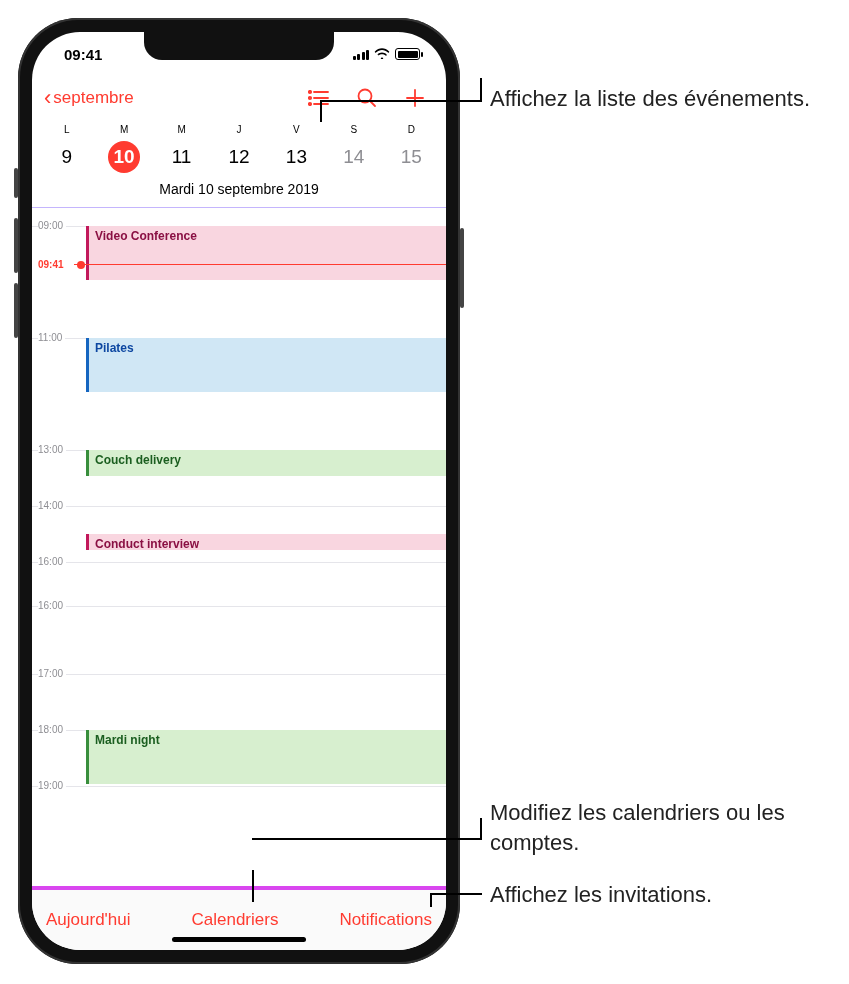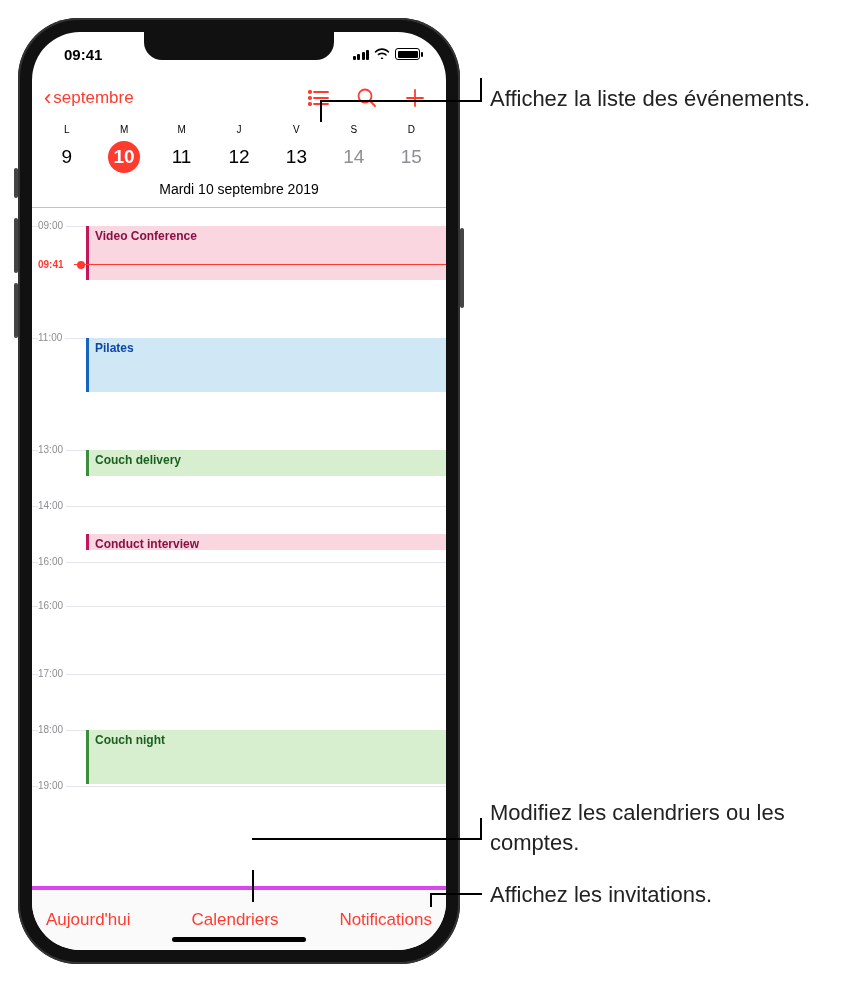--- a/index.html
+++ b/index.html
@@ -328,21 +328,21 @@
         <div class="hour-row" style="top: 522px;">
           <div class="hour-label">18:00</div>
         </div>
         <div class="hour-row" style="top: 578px;">
           <div class="hour-label">19:00</div>
         </div>
         <div class="event ev-pink" style="top: 18px; height: 54px;"><span>Video Conference</span></div>
         <div class="event ev-blue" style="top: 130px; height: 54px;"><span>Pilates</span></div>
         <div class="event ev-green" style="top: 242px; height: 26px;"><span>Couch delivery</span></div>
         <div class="event ev-pink" style="top: 326px; height: 16px;"><span>Conduct interview</span></div>
-        <div class="event ev-green" style="top: 522px; height: 54px;"><span>Couch night</span></div>
+        <div class="event ev-green" style="top: 522px; height: 54px;"><span>Mardi night</span></div>
         <div class="now-label" style="top: 56.248px;">09:41</div>
         <div class="now-line" style="top: 56.248px;"></div>
       </div>
 
     <div class="toolbar">
       <span>Aujourd'hui</span>
       <span>Calendriers</span>
       <span>Notifications</span>
     </div>
 

